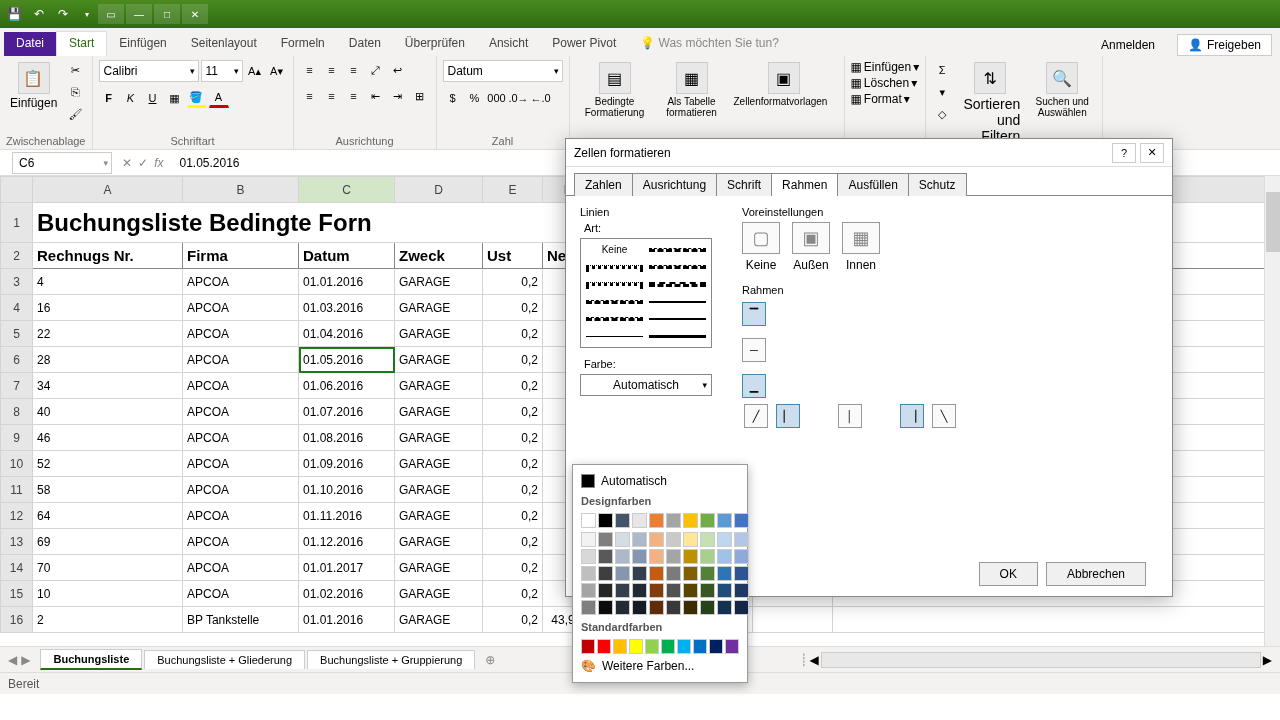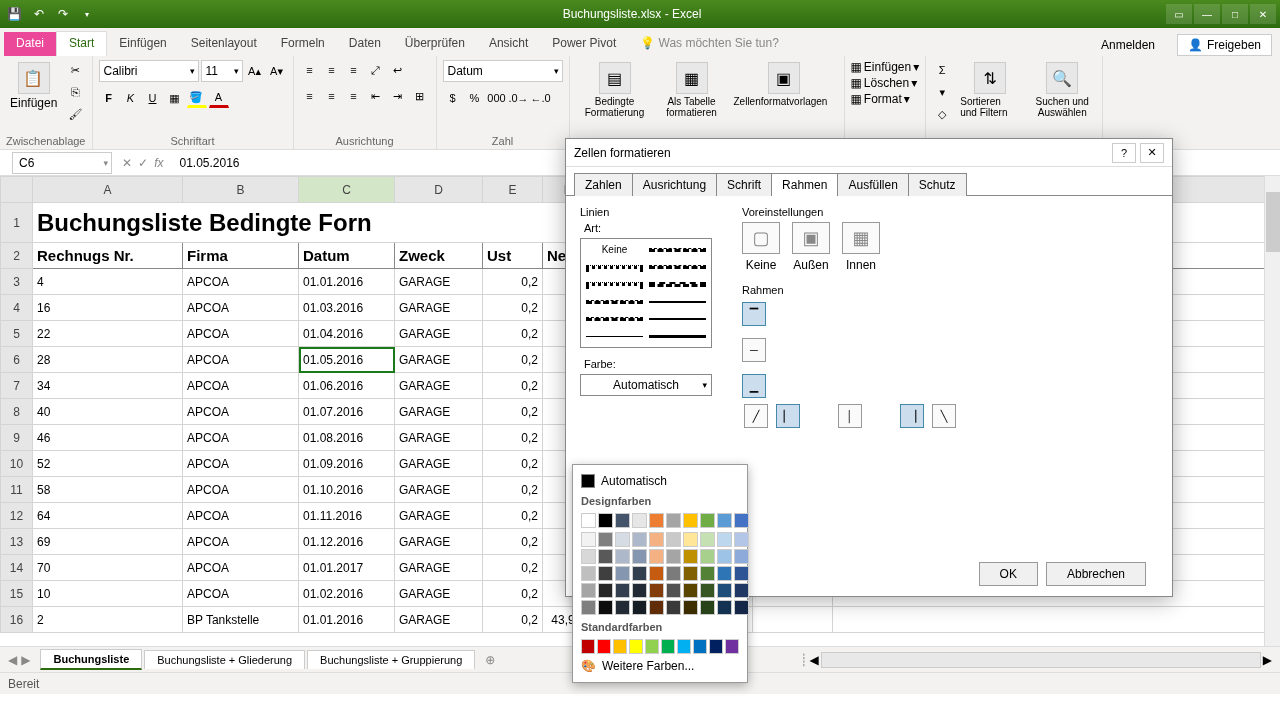--- a/index.html
+++ b/index.html
@@ -5,21 +5,21 @@
 *{margin:0;padding:0;box-sizing:border-box;font-family:"Segoe UI",Arial,sans-serif;font-size:12px;user-select:none}
 body{width:1280px;height:720px;overflow:hidden;background:#fff;position:relative}
 .titlebar{height:28px;background:linear-gradient(#4a8a1f,#2d6b0f);display:flex;align-items:center;color:#fff;padding:0 4px}
 .qat{display:flex;gap:2px;align-items:center}
 .qat-btn{width:22px;height:22px;display:flex;align-items:center;justify-content:center;color:#fff;border-radius:2px}
 .title-text{flex:1;text-align:center;font-size:12px}
 .winbtns{display:flex;gap:2px}
 .winbtn{width:26px;height:20px;display:flex;align-items:center;justify-content:center;background:rgba(255,255,255,.15);color:#fff;font-size:10px}
 .tabs{height:28px;background:#f3f2f1;display:flex;align-items:flex-end;padding-left:4px}
 .tab{padding:4px 12px 6px;color:#444;cursor:pointer}
-.tab.file{background:#ec4899;color:#fff}
+.tab.file{background:#4c1d95;color:#fff}
 .tab.active{background:#fff;color:#2d6b0f;border:1px solid #ddd;border-bottom:none}
 .tabs-right{margin-left:auto;display:flex;align-items:center;gap:22px;padding-right:8px}
 .share-btn{background:#fff;border:1px solid #ccc;padding:3px 10px;display:flex;align-items:center;gap:4px}
 .ribbon{height:94px;background:#f3f2f1;border-bottom:1px solid #ddd;display:flex}
 .rgroup{border-right:1px solid #ddd;padding:4px 6px 2px;display:flex;flex-direction:column;justify-content:space-between}
 .rgroup-body{display:flex;align-items:flex-start;gap:4px}
 .rgroup-label{text-align:center;font-size:11px;color:#666;padding-top:2px}
 .rbtn{display:flex;flex-direction:column;align-items:center;gap:2px;padding:2px 4px;cursor:pointer}
 .rbtn-ico{width:32px;height:32px;background:#e8e8e8;border:1px solid #ccc;display:flex;align-items:center;justify-content:center;font-size:16px}
 .rbtn-sm{width:20px;height:20px;border:1px solid transparent;display:inline-flex;align-items:center;justify-content:center;font-size:11px;cursor:pointer}
@@ -90,21 +90,20 @@
 </head>
 <body>
 
 <div class="titlebar">
   <div class="qat">
     <div class="qat-btn">💾</div>
     <div class="qat-btn">↶</div>
     <div class="qat-btn">↷</div>
     <div class="qat-btn" style="font-size:8px">▾</div>
   </div>
-  <div class="title-text">Buchungsliste.xlsx - Excel</div>
   <div class="winbtns">
     <div class="winbtn">▭</div>
     <div class="winbtn">—</div>
     <div class="winbtn">□</div>
     <div class="winbtn">✕</div>
   </div>
 </div>
 
 <div class="tabs">
   <div class="tab file">Datei</div>
@@ -217,21 +216,21 @@
   </div>
   <div class="rgroup">
     <div class="rgroup-body">
       <div class="mini-stack">
         <div class="rbtn-sm">Σ</div>
         <div class="rbtn-sm">▾</div>
         <div class="rbtn-sm">◇</div>
       </div>
       <div class="rbtn">
           <div class="rbtn-ico">⇅</div>
-          <span style="font-size:10px;width:60px;text-align:left">Sortieren und Filtern</span>
+          <span style="font-size:14px;width:60px;text-align:right">Sortieren und Filtern</span>
         </div>
       <div class="rbtn">
           <div class="rbtn-ico">🔍</div>
           <span style="font-size:10px;width:60px;text-align:center">Suchen und Auswählen</span>
         </div>
     </div>
     <div class="rgroup-label"></div>
   </div>
 </div>
 

